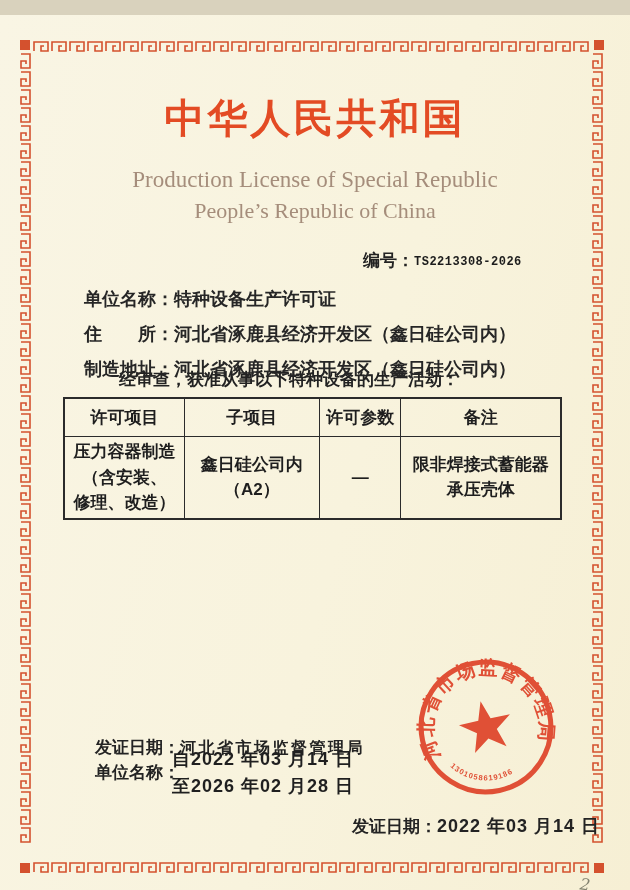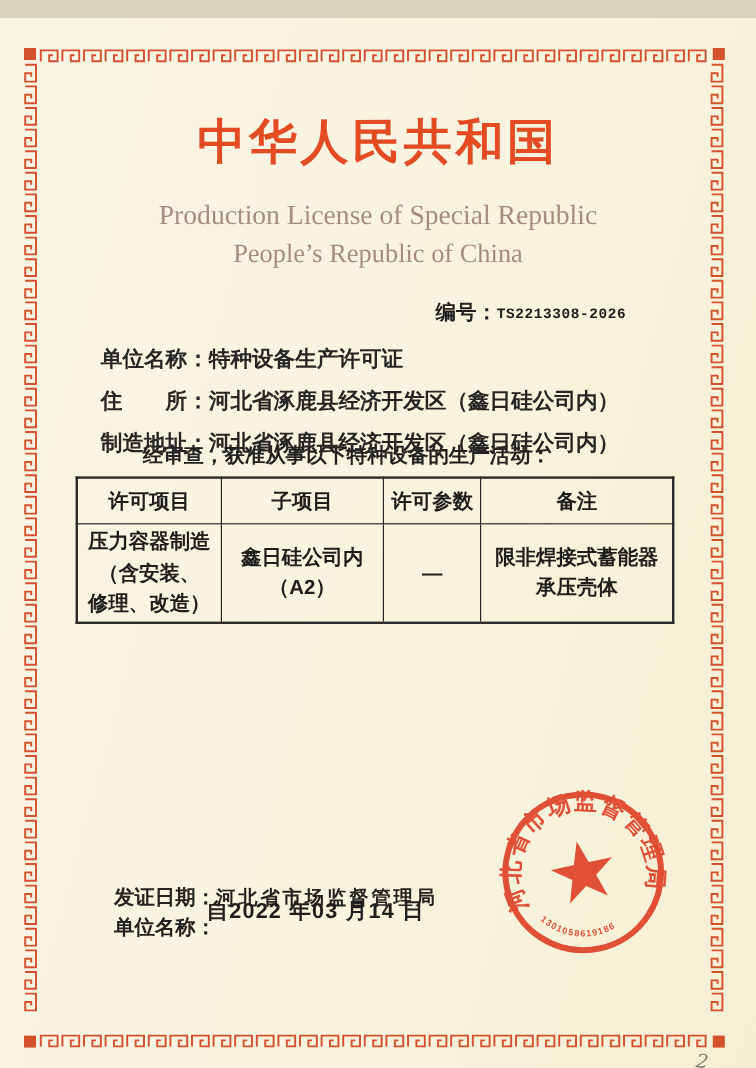--- a/index.html
+++ b/index.html
@@ -290,20 +290,24 @@
 承压壳体</td>
       </tr>
     </tbody>
   </table>
 
   <div class="abs f-lbl authority">
     <span>发证日期：</span><span class="val">河北省市场监督管理局</span>
   </div>
   <div class="abs f-lbl validity-lbl">单位名称：</div>
   <div class="abs date-line d1">自2022 年03 月14 日</div>
+  <div class="abs date-line d2">至2026 年02 月28 日</div>
+  <div class="abs f-lbl issue">
+    <span>发证日期：</span><span class="val">2022 年03 月14 日</span>
+  </div>
 
   <svg class="seal" viewBox="0 0 150 150" xmlns="http://www.w3.org/2000/svg">
     <g transform="rotate(-12 75 75)">
       <circle cx="75" cy="75" r="64" fill="none" stroke="#dd3a20" stroke-width="5"></circle>
       <polygon fill="#dd3a20" points="75,49 81.2,67.5 100.7,67.7 85,79.2 90.9,97.8 75,86.5 59.1,97.8 65,79.2 49.3,67.7 68.8,67.5"></polygon>
       <path id="sealTopArc" d="M 26,96 A 53,53 0 1 1 124,96" fill="none"></path>
       <path id="sealBottomArc" d="M 28,99 A 52.8,52.8 0 0 0 122,99" fill="none"></path>
       <text font-size="19" font-weight="bold" fill="#dd3a20" letter-spacing="2" font-family="Liberation Sans, DejaVu Sans, sans-serif">
         <textPath href="#sealTopArc" startOffset="2">河北省市场监督管理局</textPath>
       </text>

